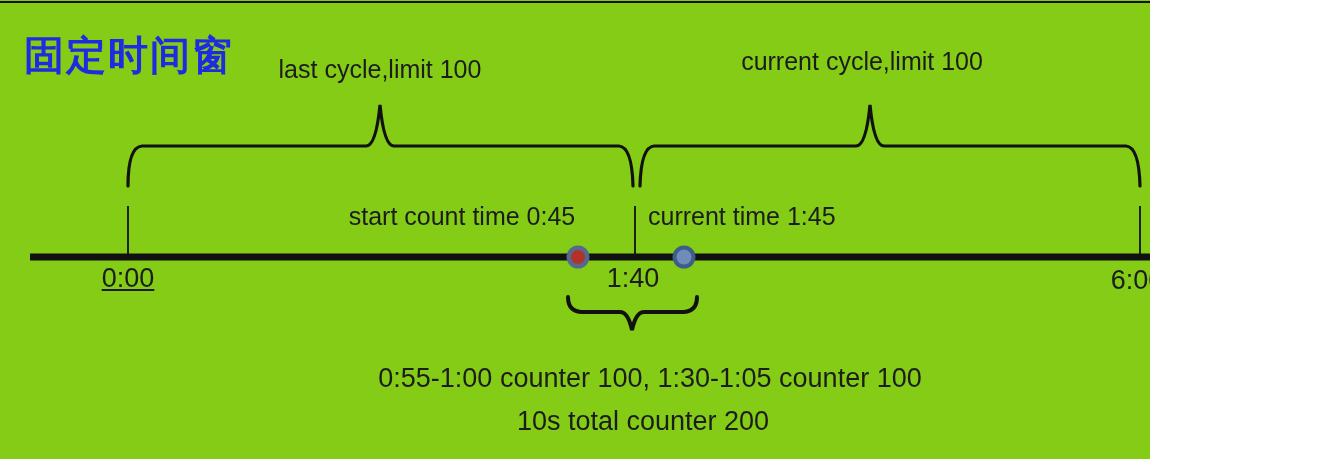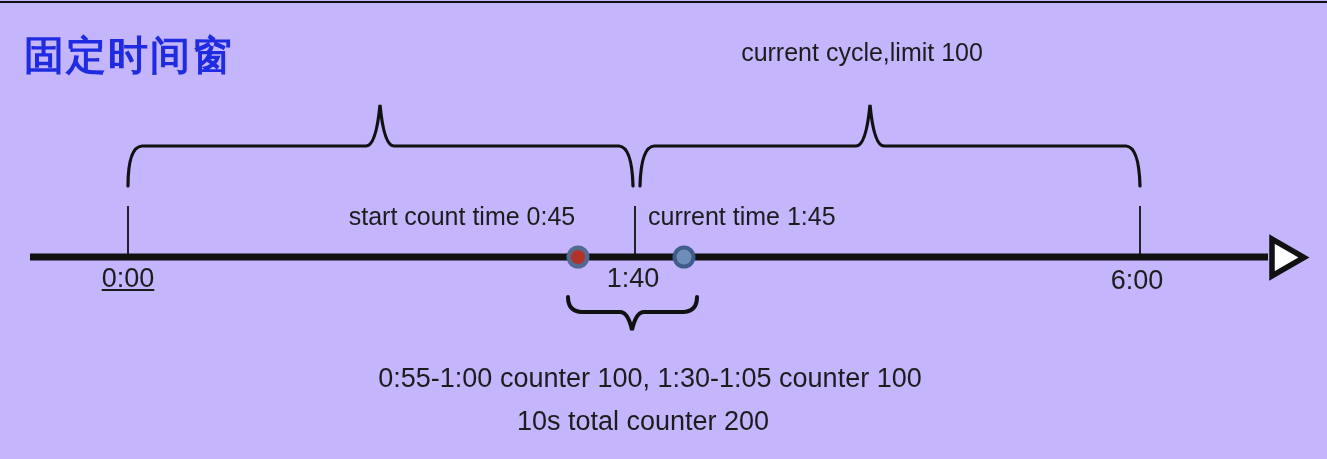--- a/index.html
+++ b/index.html
@@ -1,57 +1,58 @@
 <!DOCTYPE html>
 <html><head>
 <meta charset="utf-8">
 <style>
   html,body{margin:0;padding:0;background:#ffffff;}
   .canvas{
     position:relative;
-    width:1327px;height:459px;
-    background:#c4b5fd;
+    width:1150px;height:459px;
+    background:#84cc16;
     font-family:"Liberation Sans", sans-serif;
     color:#1c1c1c;
     overflow:hidden;
   }
   .top-rule{
     position:absolute;left:0;top:1px;width:1327px;height:2px;background:#111;
   }
   .title{
     position:absolute;left:24px;top:28px;
     font-size:40px;font-weight:bold;letter-spacing:2px;
     white-space:nowrap;
   }
   .label{
     position:absolute;font-size:25px;white-space:nowrap;color:#1c1c1c;
   }
   .centered{transform:translateX(-50%);}
   .brace-label-last{left:380px;top:55px;}
-  .brace-label-current{left:862px;top:38px;}
+  .brace-label-current{left:862px;top:47px;}
   .marker-label-start{left:462px;top:202px;}
   .marker-label-current{left:648px;top:202px;}
   .tick-label{font-size:27px;}
   .tick-label-0{left:128px;top:263px;text-decoration:underline;}
   .tick-label-1{left:633px;top:263px;}
   .tick-label-2{left:1137px;top:265px;}
   .footer-line{font-size:27px;}
   .footer-line-1{left:650px;top:363px;}
   .footer-line-2{left:643px;top:406px;}
   svg.draw{position:absolute;left:0;top:0;}
 </style>
 </head>
 <body>
 
 <div class="canvas">
 
   <div class="top-rule"></div>
 
   <div class="title" style="color: rgb(31, 43, 224);">固定时间窗</div>
 
+  <div class="label centered brace-label-last">last cycle,limit 100</div>
   <div class="label centered brace-label-current">current cycle,limit 100</div>
 
   <div class="label centered marker-label-start">start count time 0:45</div>
   <div class="label marker-label-current">current time 1:45</div>
 
   <svg class="draw" width="1327" height="459" viewBox="0 0 1327 459">
 
     <path d="M128,186 Q128,147 142,146 L366,146 Q376,146 380,105 Q384,146 394,146 L619,146 Q632,147 633,186" fill="none" stroke="#111" stroke-width="3.2" stroke-linecap="round"></path>
 
     <path d="M640,186 Q641,147 654,146 L856,146 Q866,146 870,105 Q874,146 884,146 L1126,146 Q1139,147 1140,186" fill="none" stroke="#111" stroke-width="3.2" stroke-linecap="round"></path>

